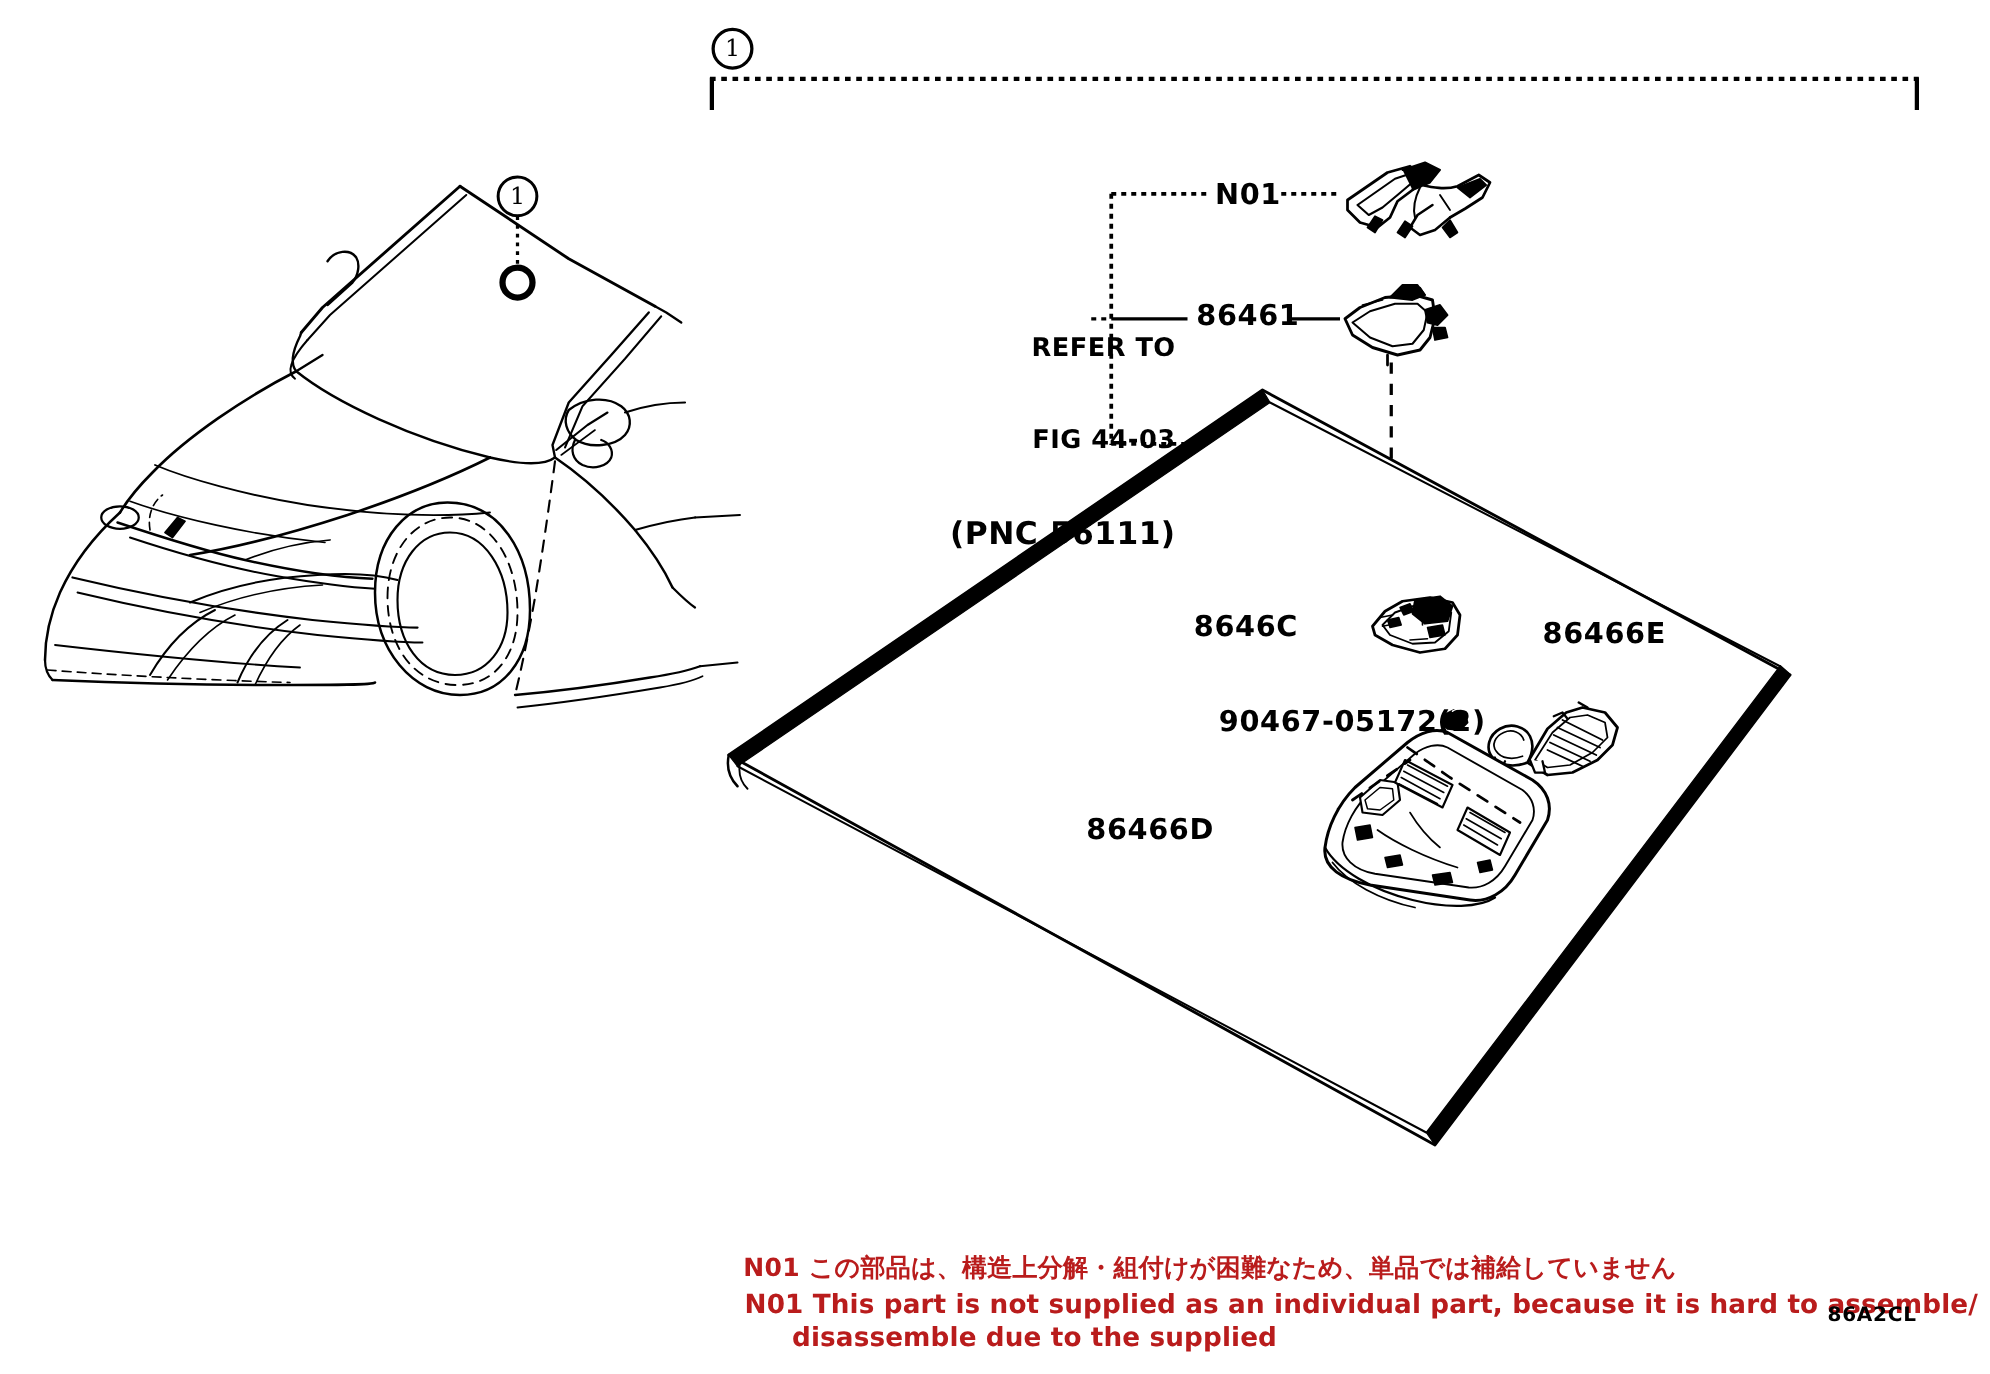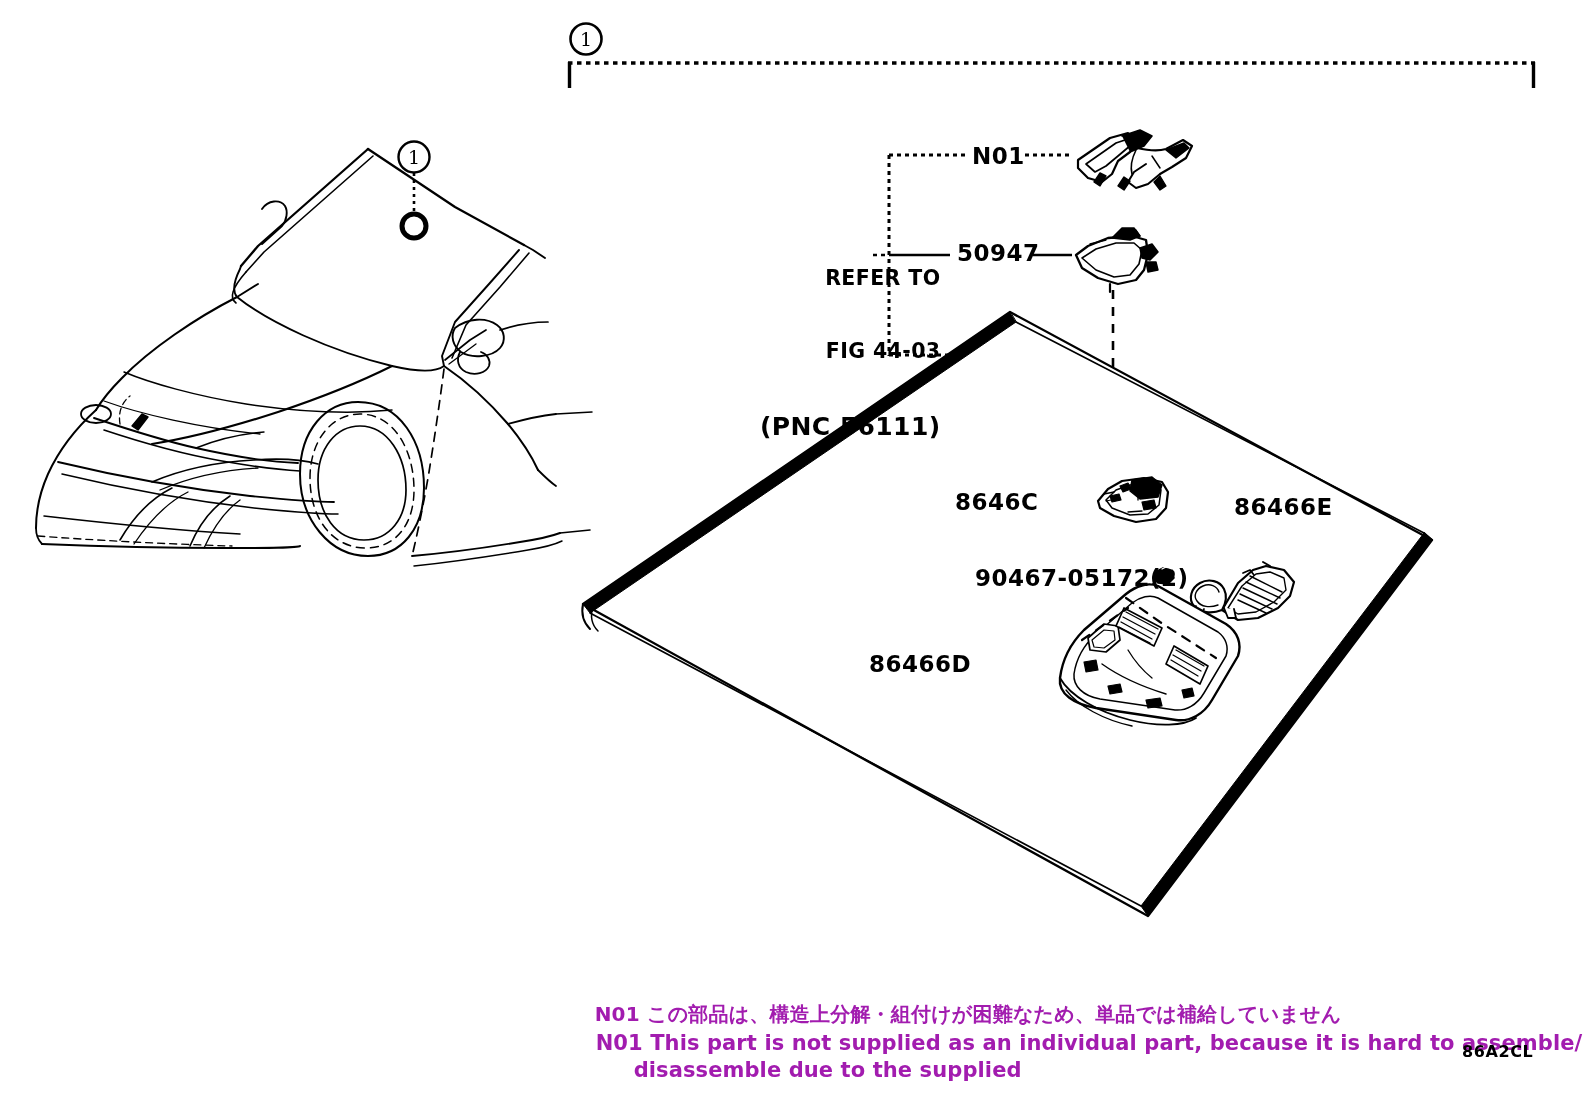--- a/index.html
+++ b/index.html
@@ -40,21 +40,21 @@
   .lbl-refer {
     font-size: 20.5px;
     letter-spacing: 0.4px;
   }
   .lbl-refer .small {
     font-size: 25px;
   }
   .note-line {
     position: absolute;
     font-weight: bold;
-    color: #a21caf;
+    color: #b91c1c;
     white-space: pre;
     text-align: center;
   }
   .note-jp {
     font-size: 20px;
     letter-spacing: 0.2px;
   }
   .note-en {
     font-size: 21px;
     letter-spacing: 0.1px;
@@ -327,21 +327,21 @@
   <div class="callout-num" style="left:404px; top:146px; width:20px;">1</div>
 
   <div class="lbl lbl-part" style="left:972px; top:143px;">N01</div>
 
   <div class="lbl lbl-refer" style="left:760px; top:218px;text-align:right;">
     <div>REFER TO</div>
     <div>FIG 44-03</div>
     <div class="small">(PNC 56111)</div>
   </div>
 
-  <div class="lbl lbl-part" style="left:957px; top:240px;">50947</div>
+  <div class="lbl lbl-part" style="left:957px; top:240px;">86461</div>
 
   <div class="lbl lbl-part" style="left:955px; top:489px;">8646C</div>
 
   <div class="lbl lbl-part" style="left:1234px; top:494px;">86466E</div>
 
   <div class="lbl lbl-part" style="left:975px; top:565px;">90467-05172(2)</div>
 
   <div class="lbl lbl-part" style="left:869px; top:612px;margin-top:39px;">86466D</div>
 
   <div class="note-line note-jp" style="left:566px; top:977px;">

